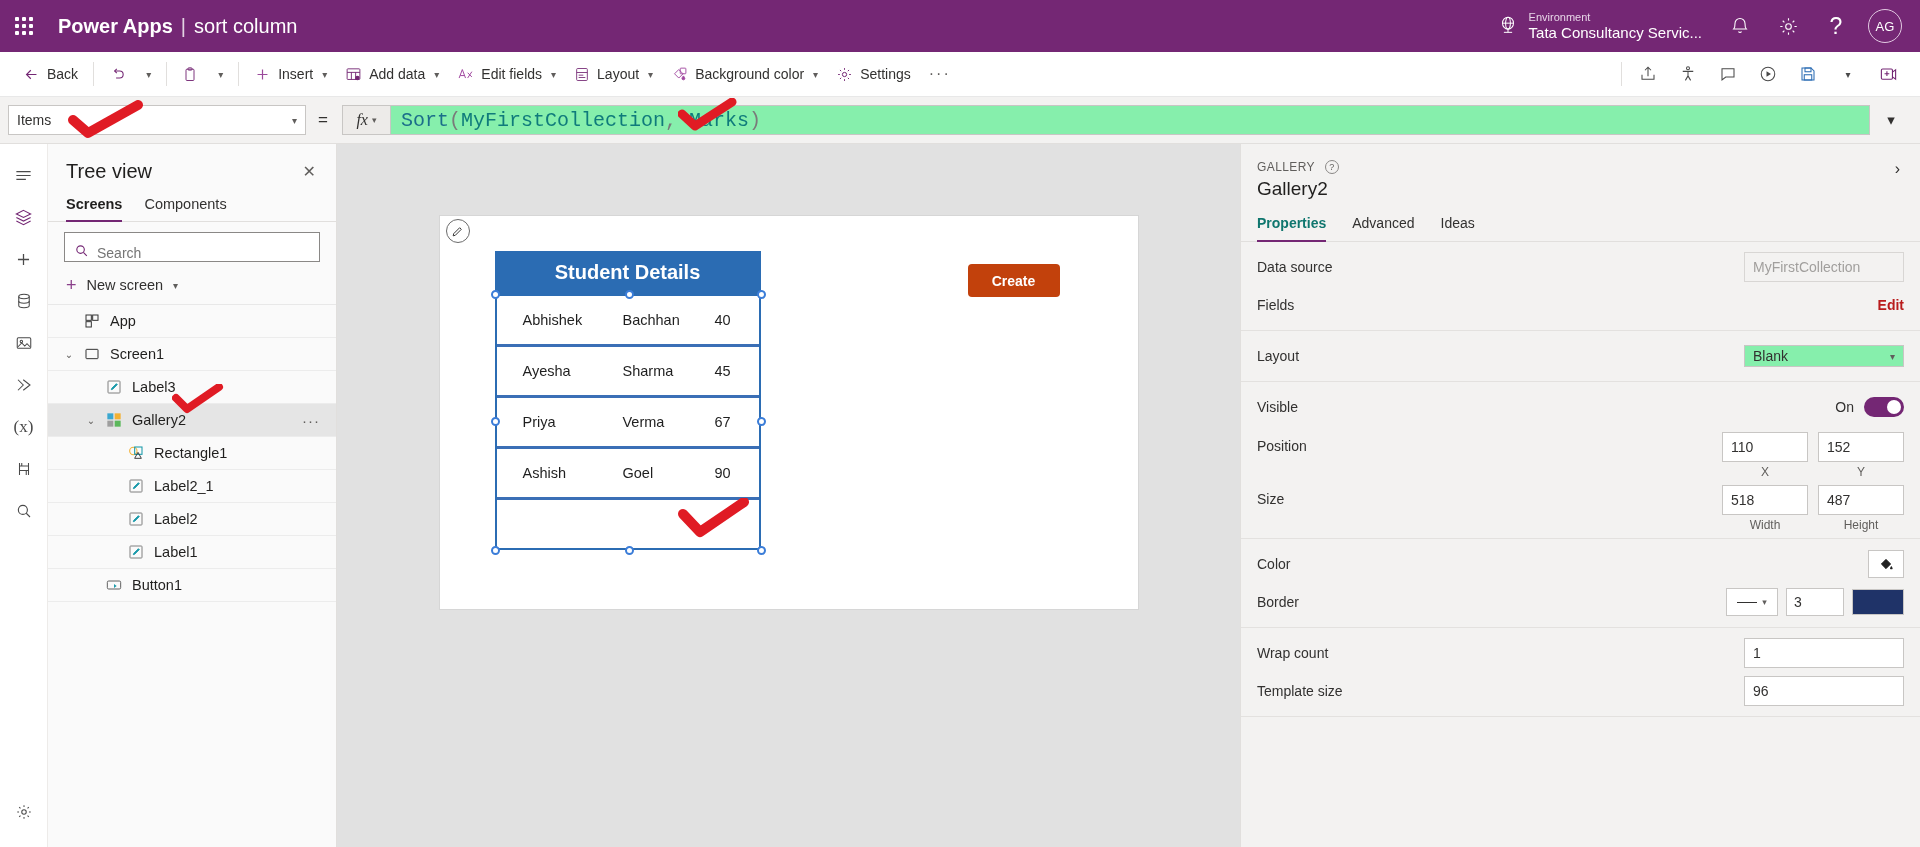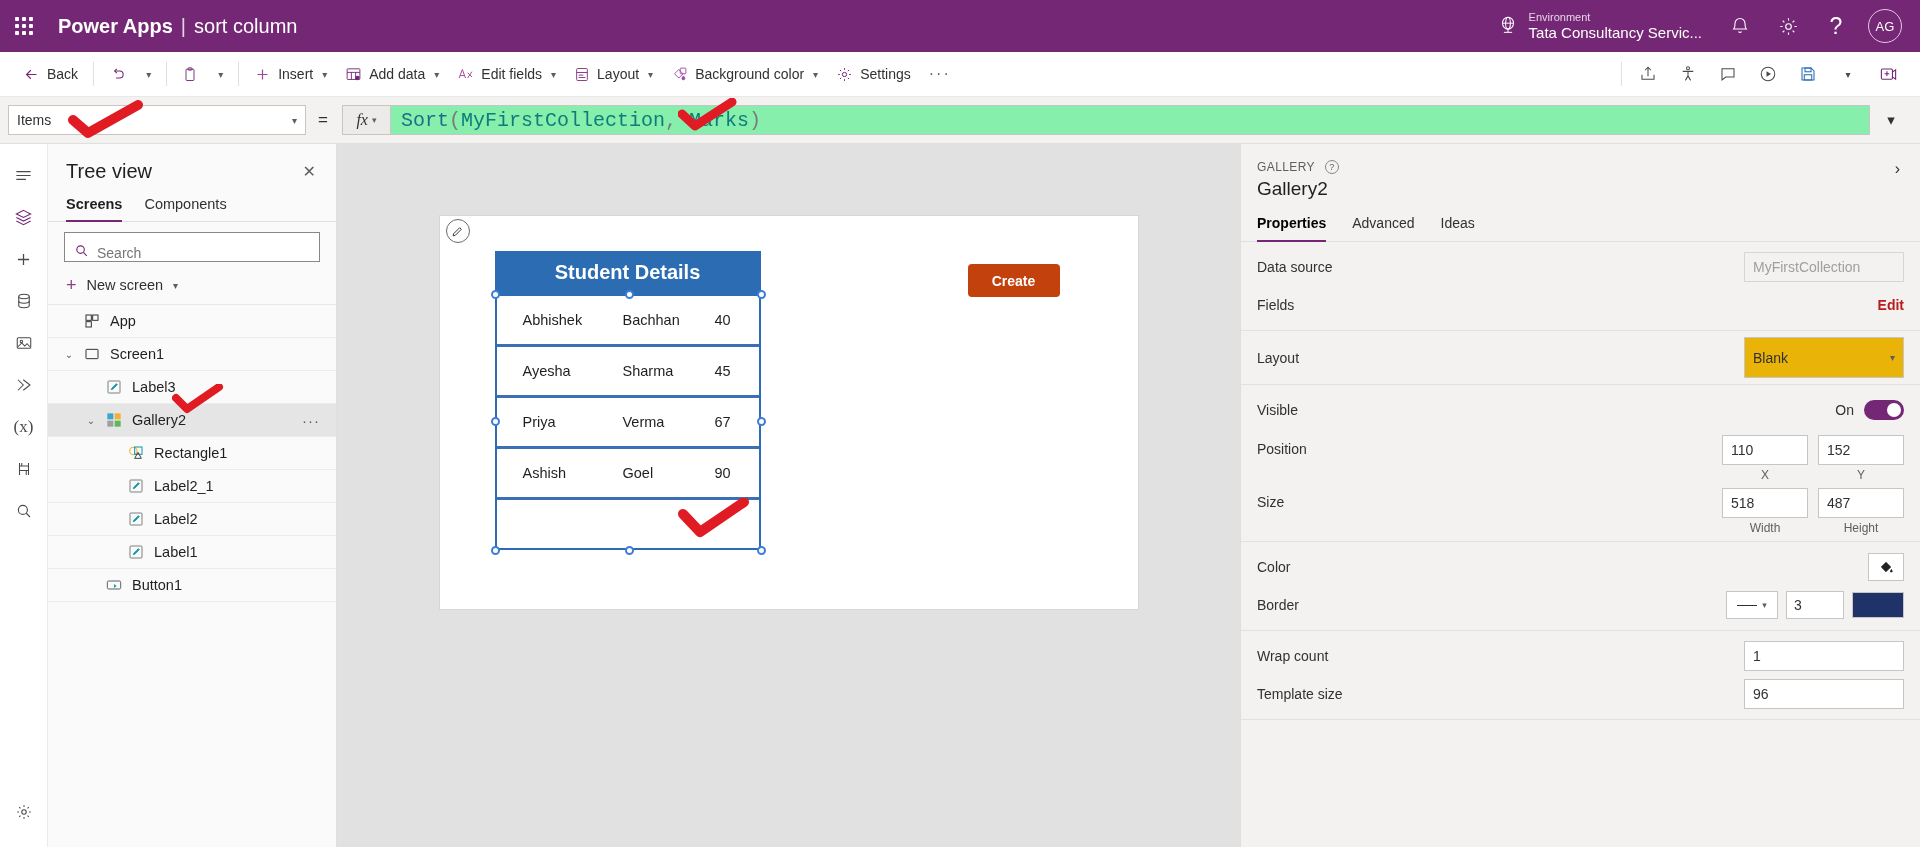--- a/index.html
+++ b/index.html
@@ -222,33 +222,33 @@
   .props-kind { font-size: 12px; color:#605e5c; letter-spacing: .4px; }
   .help-circ {
     display:inline-flex; align-items:center; justify-content:center;
     width:14px;height:14px;border-radius:50%;border:1px solid #8a8886;
     font-size:9px; color:#605e5c; margin-left:6px; cursor:pointer; vertical-align: middle;
   }
   .props-name { font-size: 19px; color: #201f1e; margin-top: 4px; }
   .props-expand { margin-left:auto; cursor:pointer; color:#323130; font-size: 16px; padding: 2px 4px; }
   .props-tabs { display:flex; gap: 26px; padding: 14px 16px 0 16px; border-bottom: 1px solid #e1dfdd; }
   .ptab { font-size: 14px; color:#323130; padding-bottom: 9px; cursor:pointer; border-bottom: 2px solid transparent; position: relative; top: 1px; }
-  .ptab.active { font-weight: bold; color: #000000; border-bottom-color: #742774; }
+  .ptab.active { font-weight: bold; color: #0f766e; border-bottom-color: #742774; }
   .prow {
     display:flex; align-items:center; padding: 0 16px; min-height: 38px;
   }
   .prow .plabel { width: 190px; color: #323130; }
   .pgroup { border-bottom: 1px solid #e3e1df; padding: 6px 0; }
   .pinput {
     height: 30px; background: #fff; border: 1px solid #c8c6c4;
     display:flex; align-items:center; padding: 0 8px; color:#323130;
   }
   .pinput.disabled { background:#f3f2f1; color:#a19f9d; border-color:#d8d6d4; }
   .pselect {
-    height: 41px; background:#eab308; border:1px solid #c8c6c4;
+    height: 22px; background:#86efac; border:1px solid #c8c6c4;
     display:flex; align-items:center; padding: 0 8px; cursor:pointer;
   }
   .pselect .chev { margin-left:auto; font-size:10px; color:#605e5c; }
   .link { color: #b91c1c; cursor:pointer; margin-left:auto;font-weight:bold; }
   .toggle-wrap { margin-left:auto; display:flex; align-items:center; gap: 10px; }
   .toggle {
     width: 40px; height: 20px; border-radius: 10px; background: #742774;
     position: relative; cursor: pointer;
   }
   .toggle .knob { position:absolute; right: 3px; top: 3px; width:14px;height:14px;border-radius:50%;background:#fff; }

